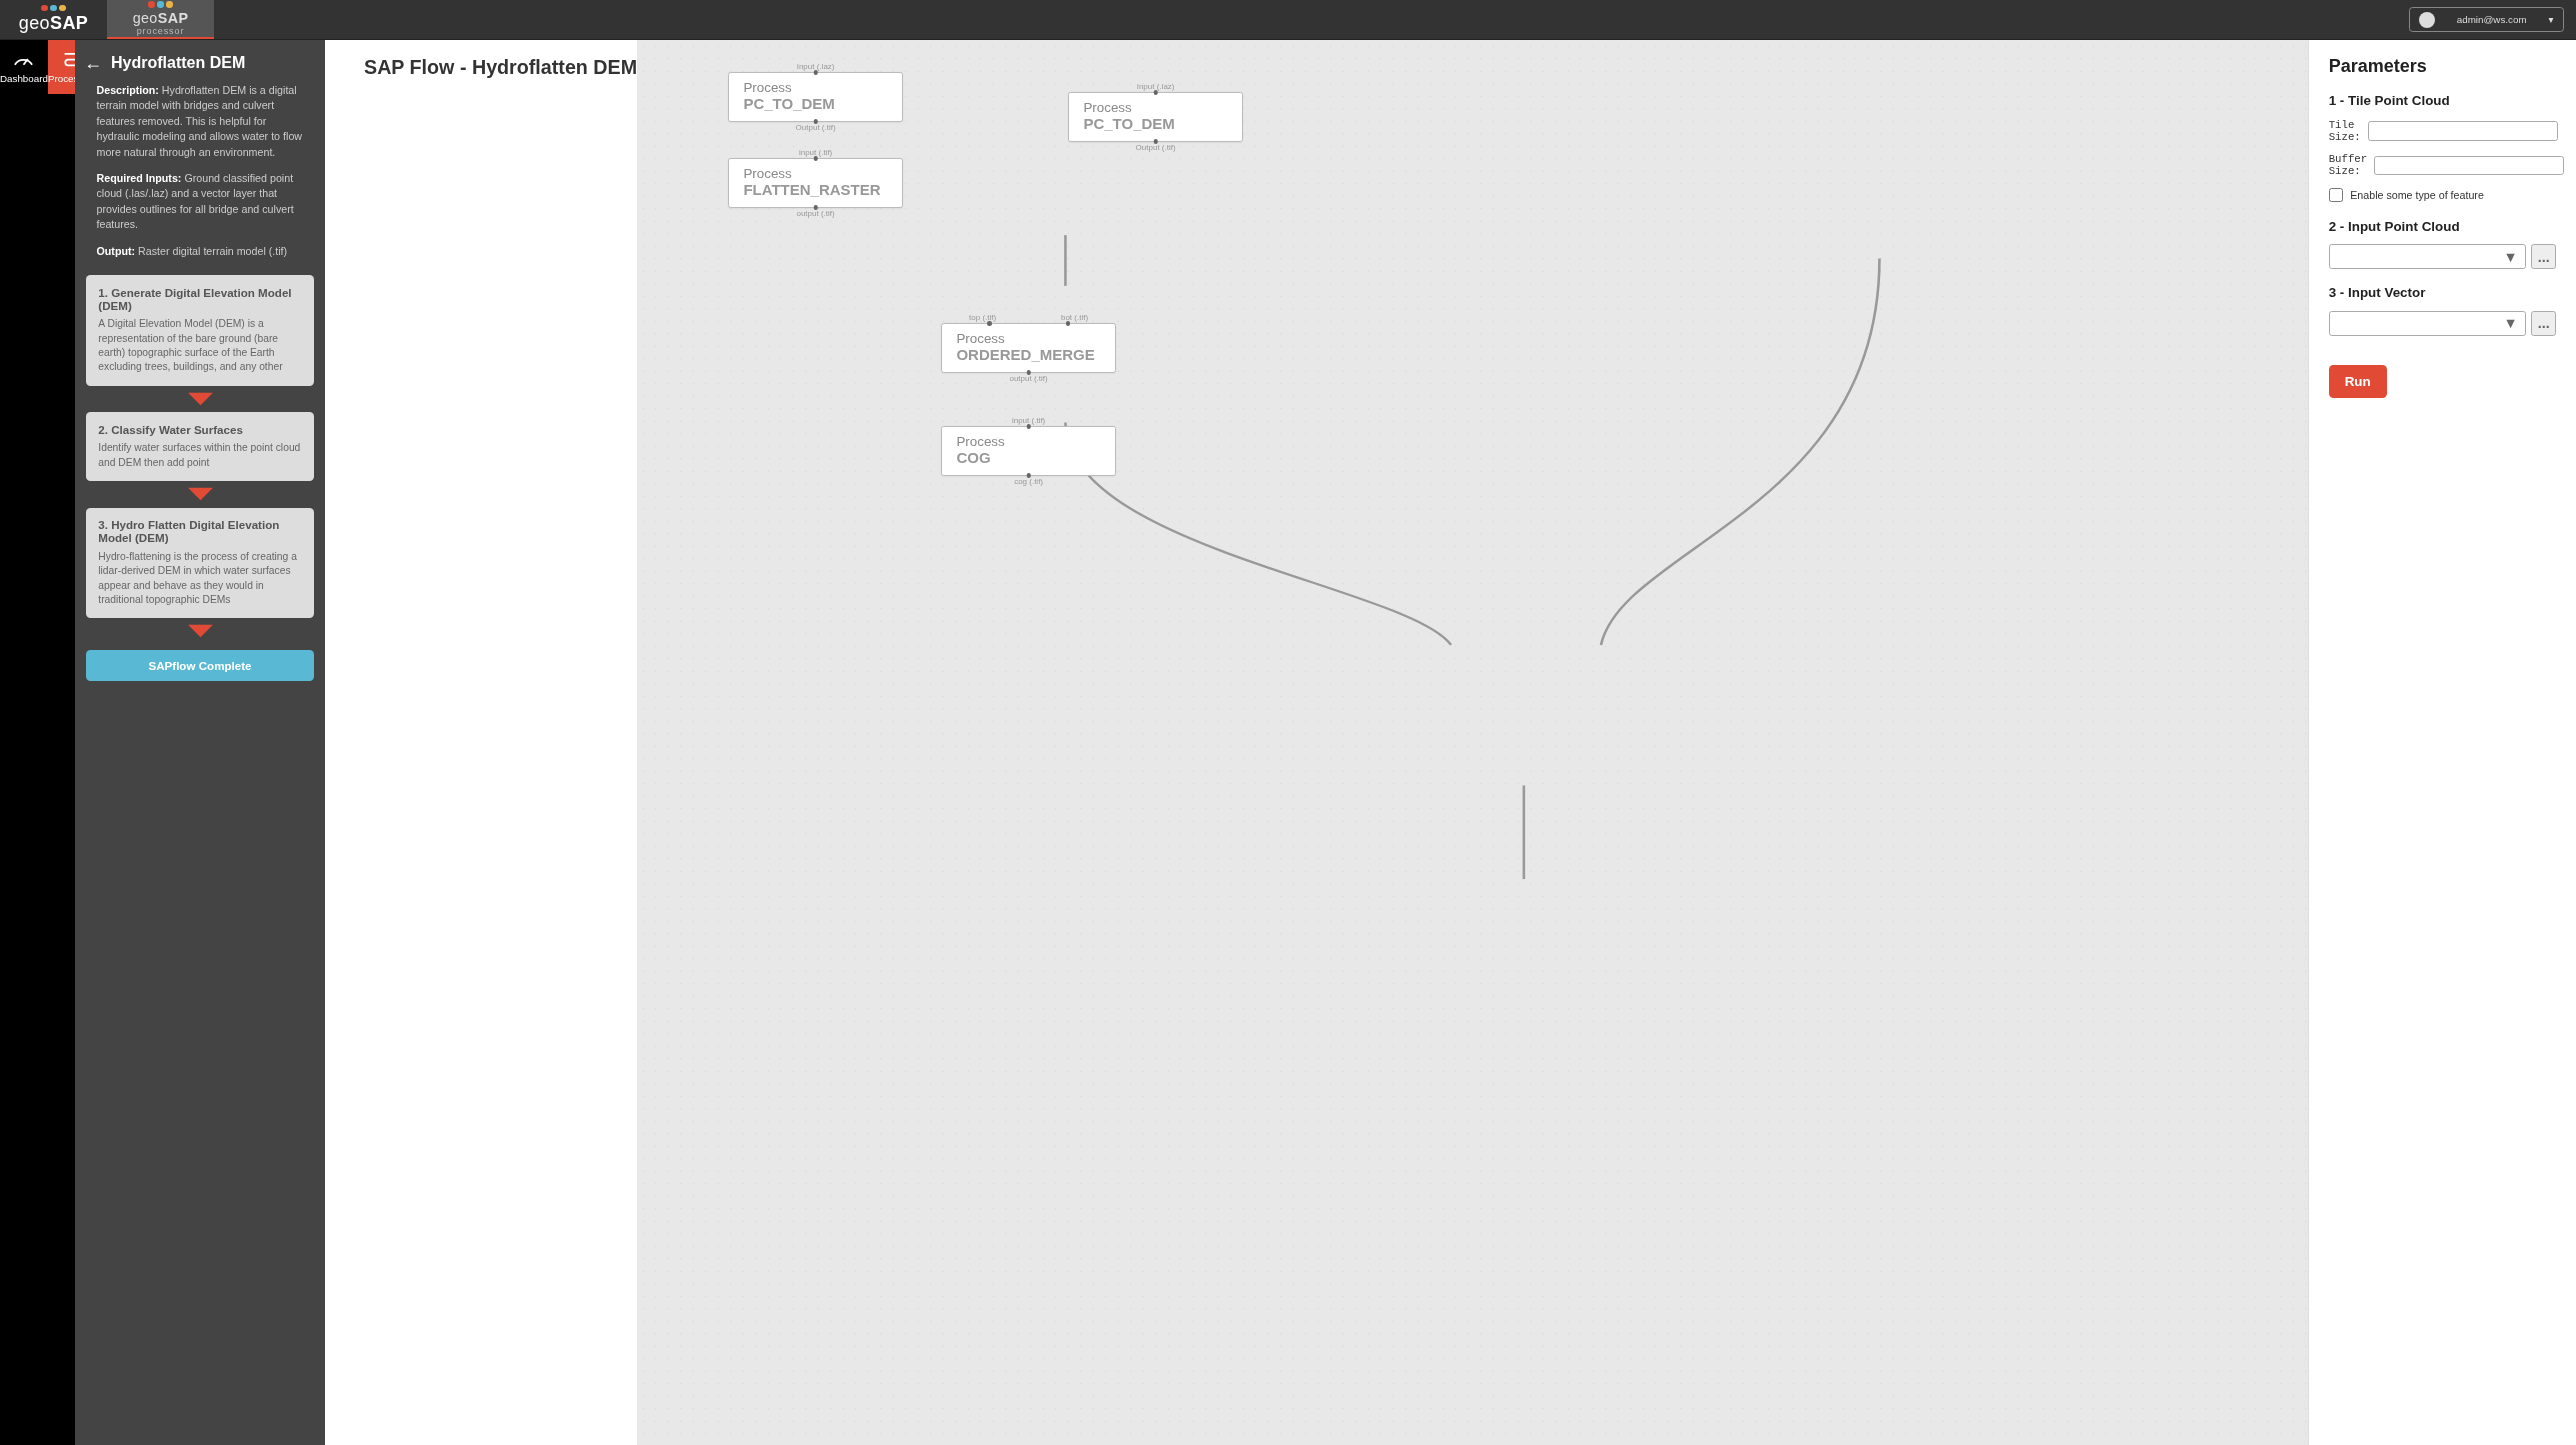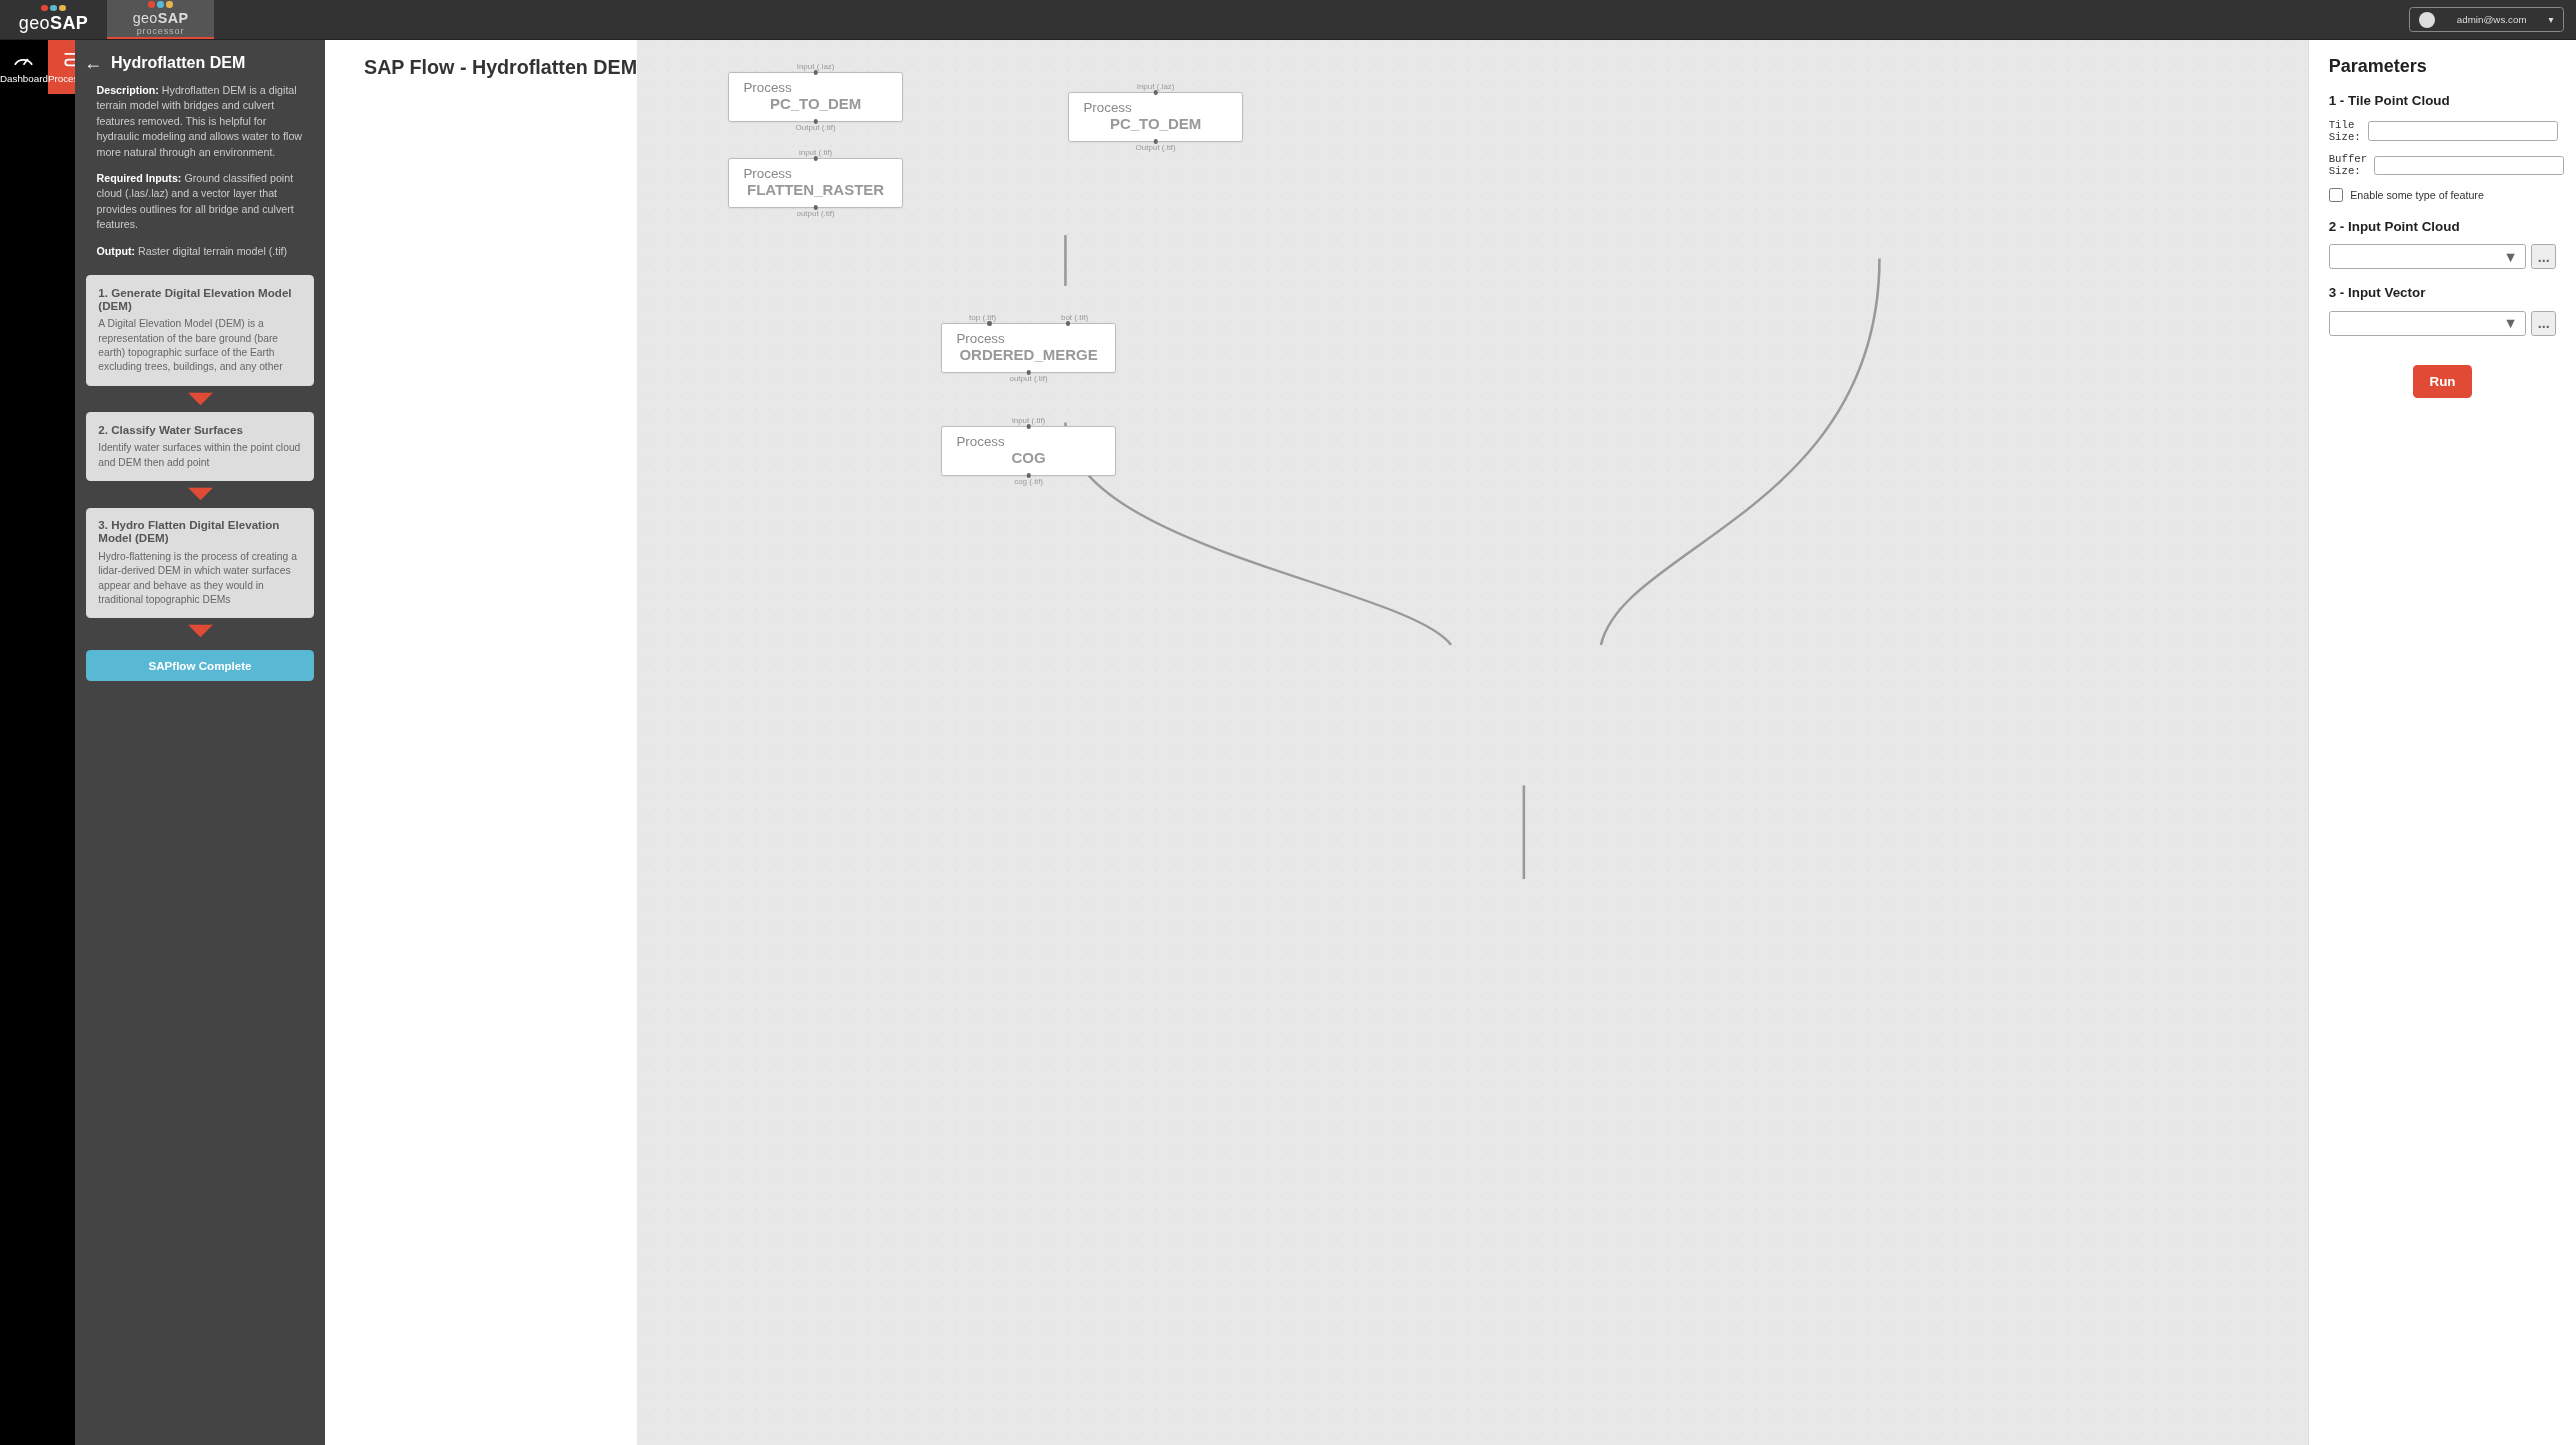--- a/index.html
+++ b/index.html
@@ -83,21 +83,21 @@
   background-image: radial-gradient(#cfcfcf 0.9px, transparent 0.9px);
   background-size: 12.5px 12.5px;
 }
 
 .node {
   position:absolute; background:#fff; border:0.9px solid #bbb; border-radius:2.7px;
   padding:7.2px 14.3px 9px 14.3px; min-width:175px;
   box-shadow: 0 0.9px 1.8px rgba(0,0,0,0.05);
 }
 .node .proc { color:#888; font-size:13.4px; }
-.node .name { color:#999; font-size:15px; font-weight:600; text-align:center; }
+.node .name { color:#999; font-size:15px; font-weight:600; }
 .port-label { position:absolute; font-size:8px; color:#999; left:50%; transform:translateX(-50%); }
 .port-label.itop { top:-10.7px; } 
 .port-label.obot { bottom:-10.7px; }
 .port-label-l { position:absolute; font-size:8px; color:#999; top:-10.7px; left:27px; }
 .port-label-r { position:absolute; font-size:8px; color:#999; top:-10.7px; right:27px; }
 .port-dot { position:absolute; width:4.5px; height:4.5px; background:#666; border-radius:50%; left:50%; transform:translateX(-50%); }
 .port-dot.itop { top:-2.7px; } .port-dot.obot { bottom:-2.7px; }
 .port-dot-l { position:absolute; width:4.5px; height:4.5px; background:#666; border-radius:50%; top:-2.7px; left:45px; }
 .port-dot-r { position:absolute; width:4.5px; height:4.5px; background:#666; border-radius:50%; top:-2.7px; right:45px; }
 
@@ -123,21 +123,21 @@
 .fake-select {
   flex:1; border:0.9px solid #aaa; border-radius:2.7px; height:25px; display:flex;
   align-items:center; justify-content:flex-end; padding:0 7.2px; color:#666; cursor:pointer;
 }
 .browse-btn {
   width:25px; height:25px; border:0.9px solid #aaa; border-radius:2.7px; background:#eee;
   display:flex; align-items:center; justify-content:center; font-weight:700; color:#666;
   cursor:pointer;
 }
 
-.run-row { display:flex; justify-content:center; margin-top:18px; }
+.run-row { display:flex; justify-content:flex-start; margin-top:18px; }
 .run-btn {
   background:#e14b35; color:#fff; border:none; border-radius:4.5px;
   padding:9px 16px; font-size:13.4px; font-weight:600; cursor:pointer;
 }
 </style>
 </head>
 <body>
 
 <div class="app">
 

